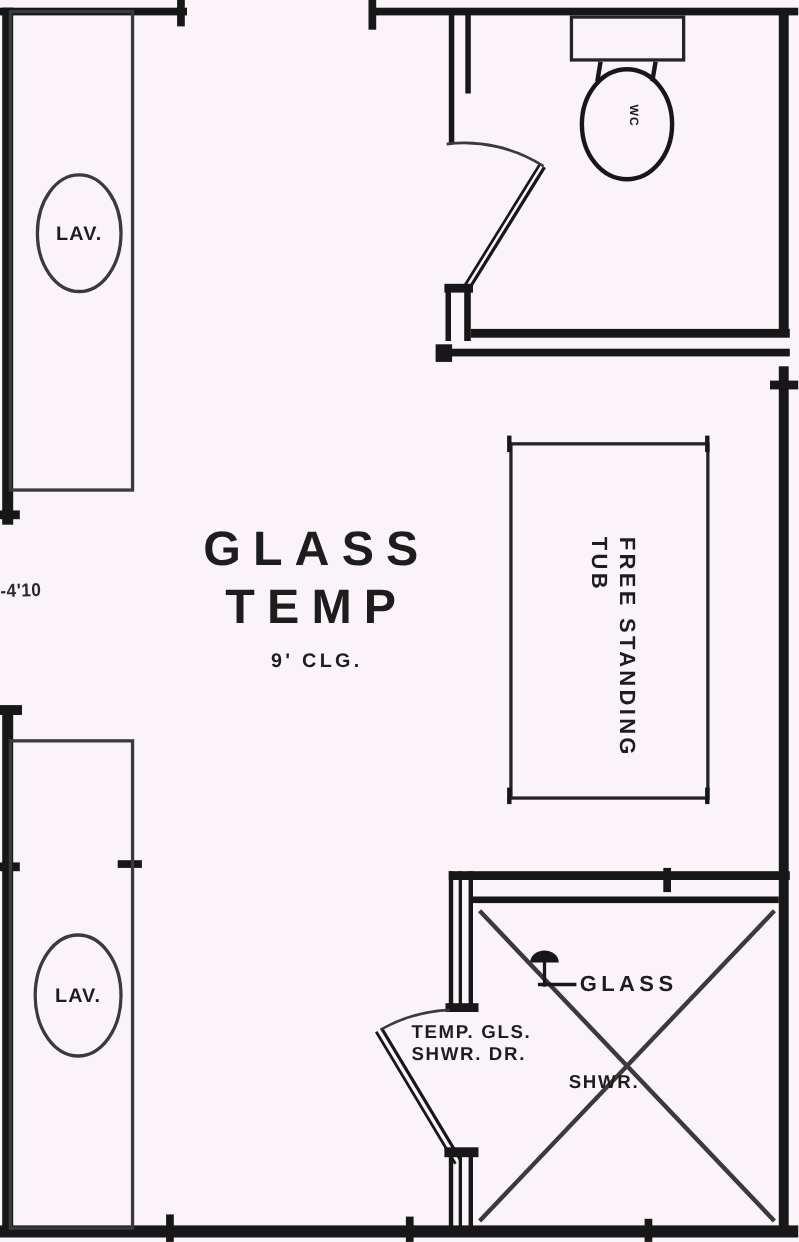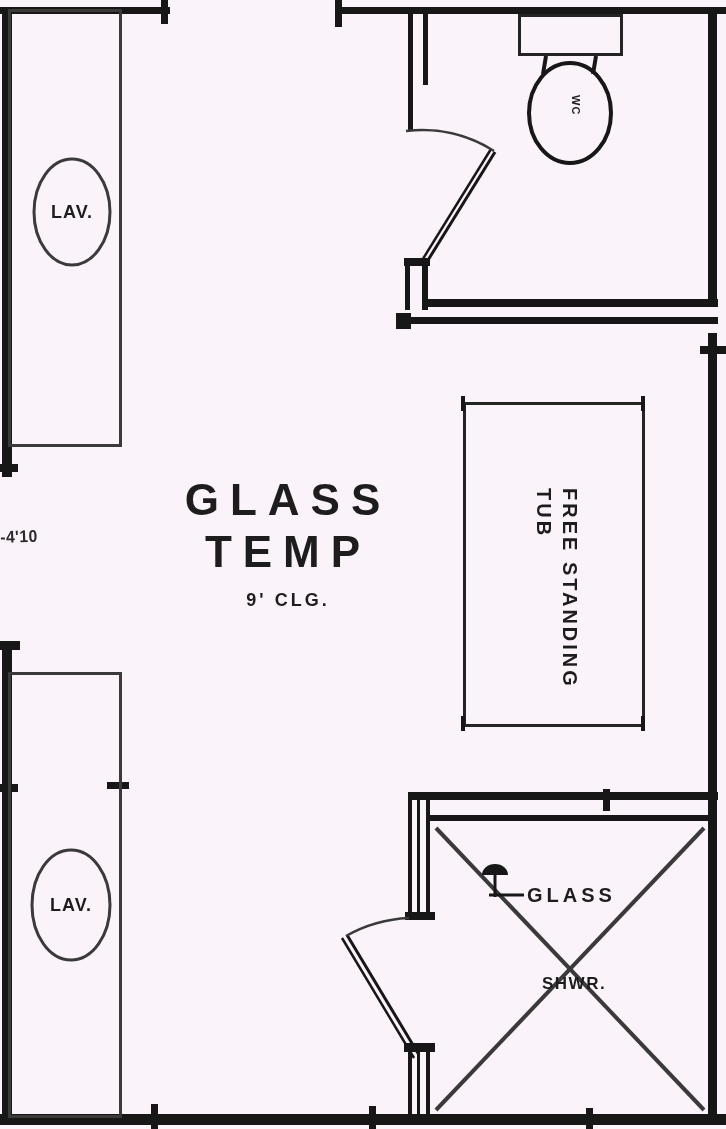--- a/index.html
+++ b/index.html
@@ -125,16 +125,20 @@
 
   <div class="label dim-label" style="left:0;top:528px;">-4'10</div>
 
   <div class="label rot90" style="left:583px;top:488px;">
     <div class="tub-label">FREE STANDING</div>
     <div class="tub-label">TUB</div>
   </div>
 
   <div class="label glass-label" style="left:527px;top:884px;">GLASS</div>
 
+  <div class="label" style="left:374px;top:929px;">
+    <div class="small-note">TEMP. GLS.</div>
+    <div class="small-note">SHWR. DR.</div>
+  </div>
 
-  <div class="label small-note" style="left:517px;top:974px;margin-left:25px;">SHWR.</div>
+  <div class="label small-note" style="left:517px;top:974px;">SHWR.</div>
 
 </div>
 
 </body></html>

